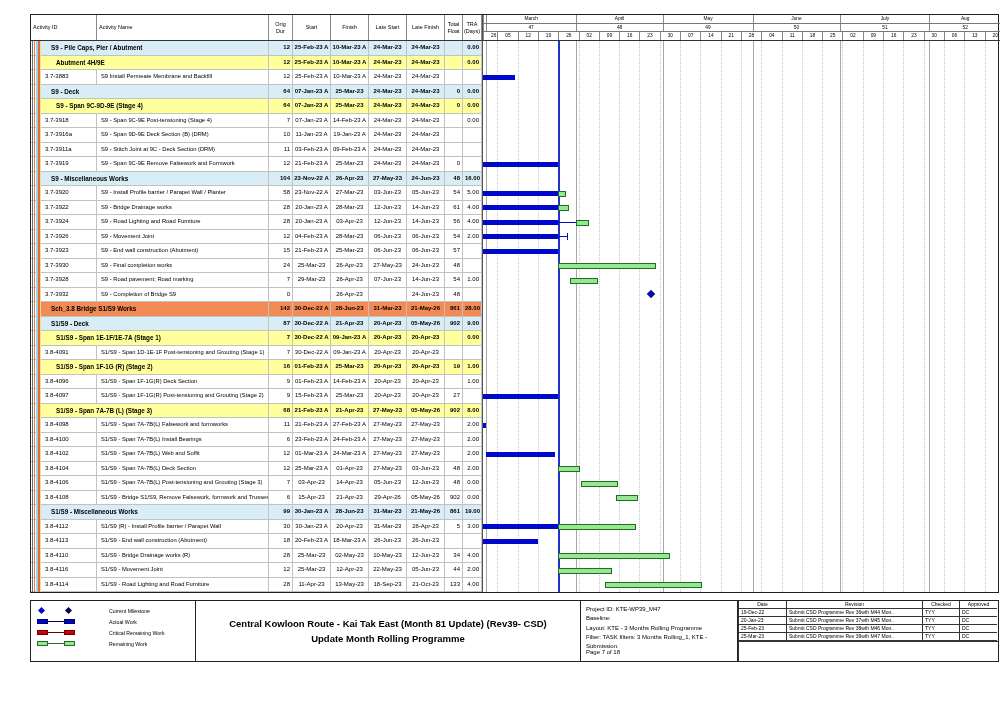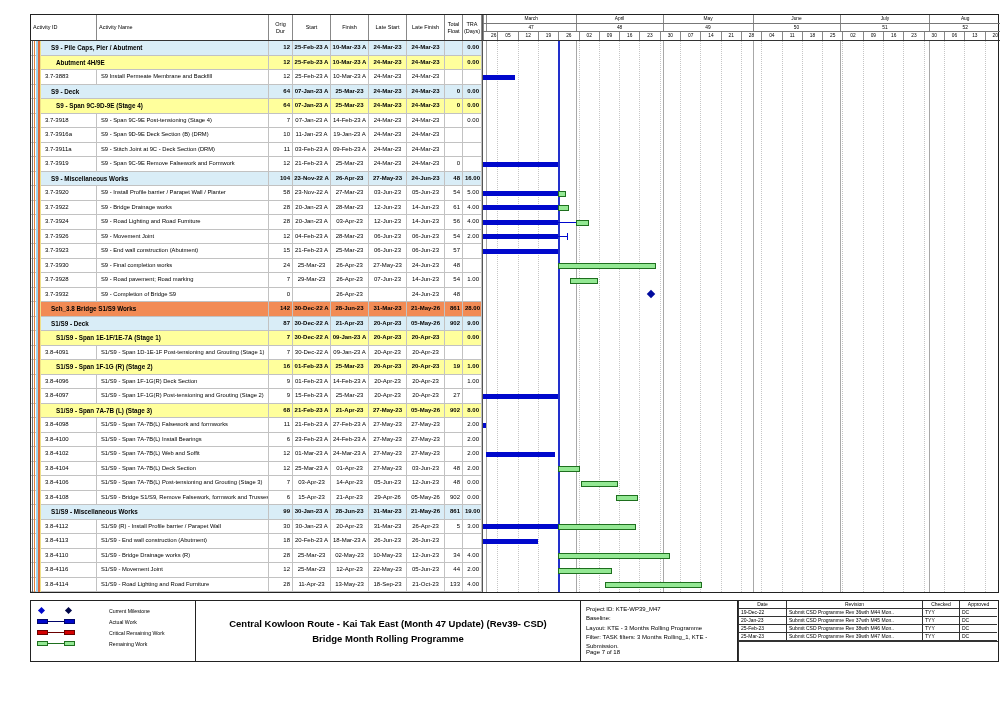--- a/index.html
+++ b/index.html
@@ -675,22 +675,22 @@
         <div class="legitem">
           <div class="lsym">
             <div class="lrect" style="background: rgb(148, 232, 148); border: 1px solid rgb(30, 111, 30);"></div>
             <div class="lline" style="background: rgb(30, 111, 30);"></div>
             <div class="lrect" style="background: rgb(148, 232, 148); border: 1px solid rgb(30, 111, 30);"></div>
           </div>
           <div class="llabel">Remaining Work</div>
         </div>
       </div>
     <div class="ftitle">
-      <div>Central Kowloon Route - Kai Tak East (Month 47 Update) (Rev39- CSD)</div>
-      <div>Bridge Month Rolling Programme</div>
+      <div>Central Kowloon Route - Kai Tak East (Month 81 Update) (Rev39- CSD)</div>
+      <div>Update Month Rolling Programme</div>
     </div>
     <div class="finfo">
       <div>
           <div>Project ID: KTE-WP39_M47</div>
           <div>Baseline:</div>
           <div>Layout: KTE - 3 Months Rolling Programme</div>
           <div>Filter: TASK filters: 3 Months Rolling_1, KTE - Submission.</div>
         </div>
       <div class="fpage">Page 7 of 18</div>
     </div>

